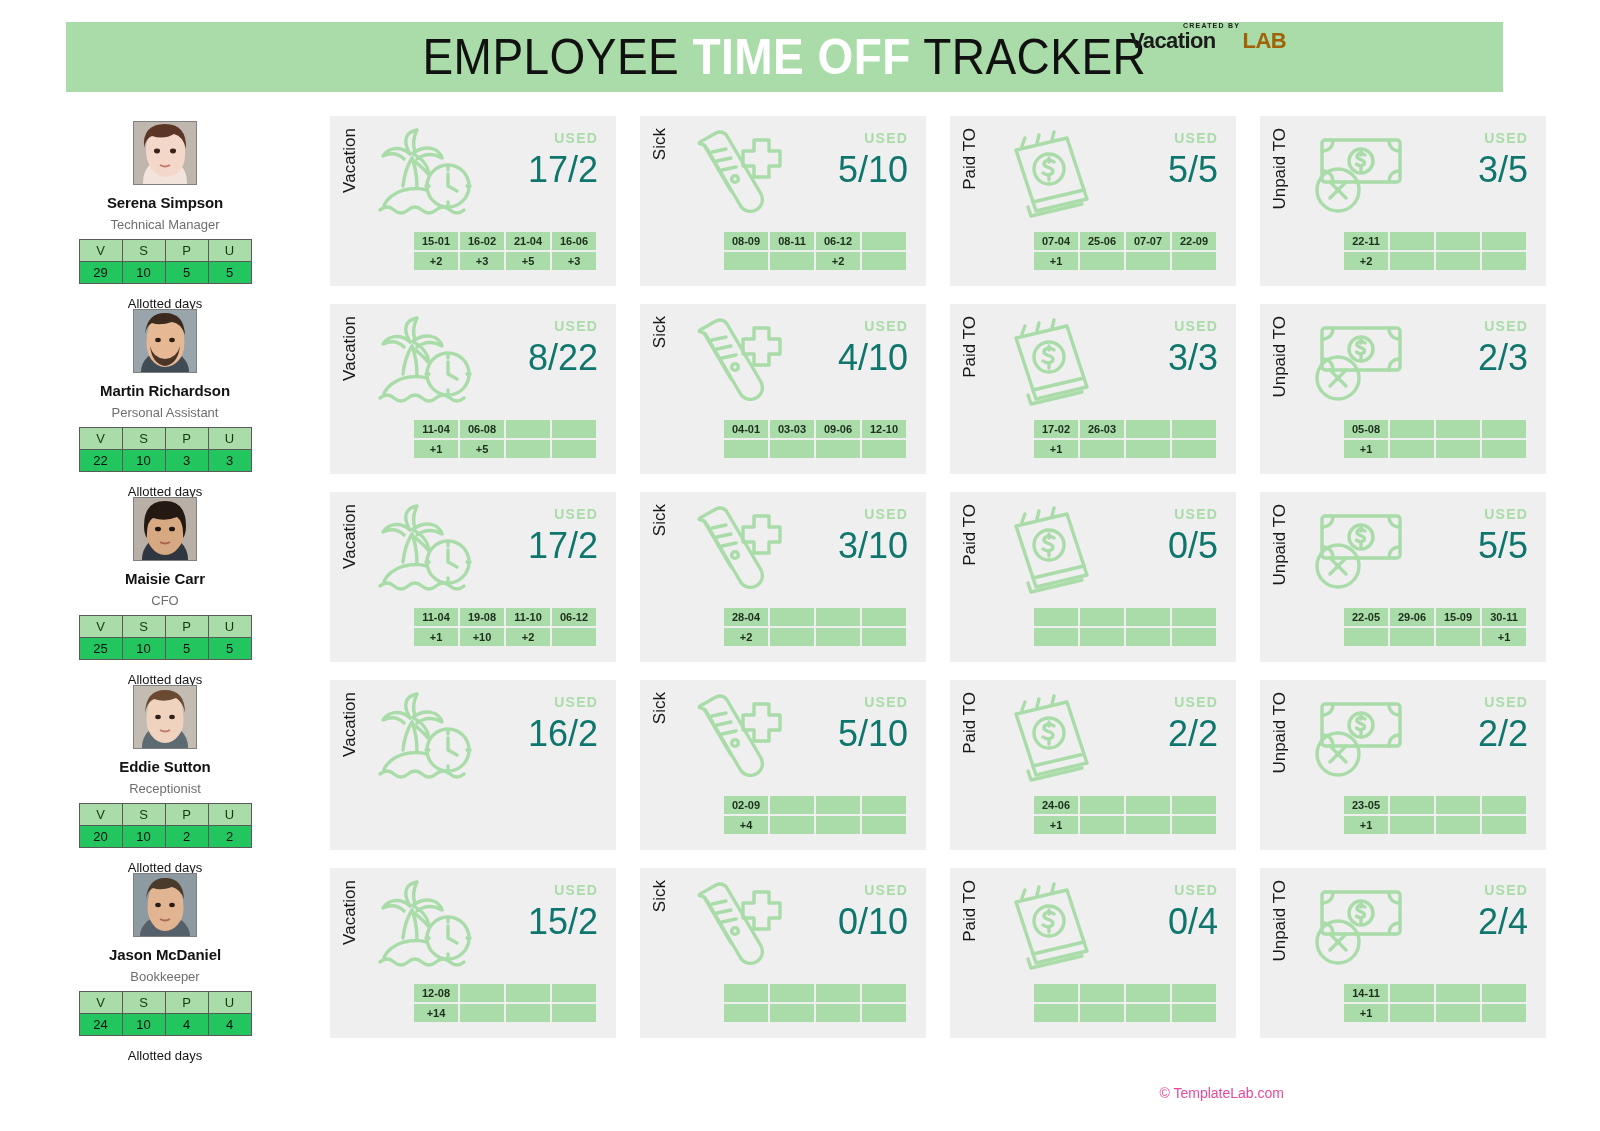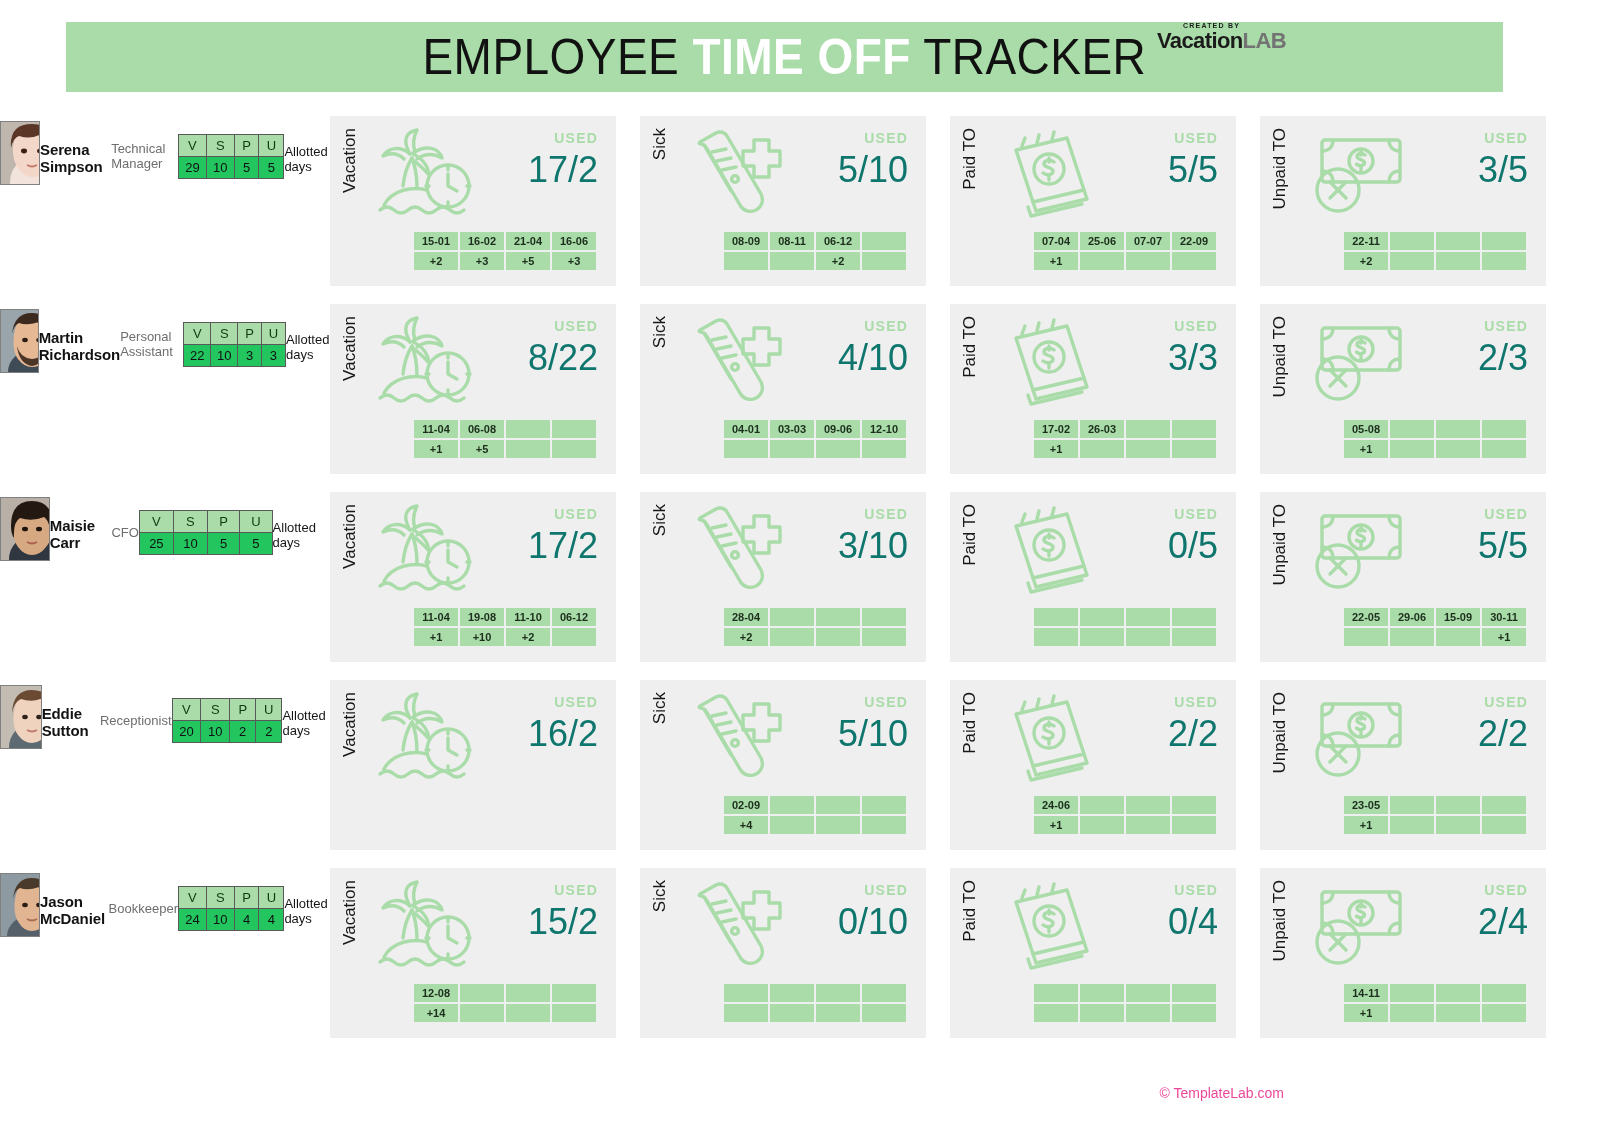--- a/index.html
+++ b/index.html
@@ -31,36 +31,36 @@
     text-align:right;line-height:1;
   }
   .logo .created{
     font-size:7px;font-weight:bold;color:#1b1b1b;letter-spacing:1.2px;
     margin-bottom:1px;margin-right:46px;
   }
   .logo .brand{
     font-size:22px;font-weight:bold;letter-spacing:-0.6px;
   }
   .logo .brand .b1{color:#1b1b1b;}
-  .logo .brand .b2{color:#737373;}
+  .logo .brand .b2{color:#a16207;margin-left:27px;}
 
   
   .grid{
     position:absolute;left:0;top:116px;width:1600px;
   }
   .emp-row{
     display:flex;align-items:flex-start;
     height:188px;
   }
   .emp-row.last{height:190px;}
 
   
   .emp-info{
     width:330px;flex:0 0 330px;
-    display:flex;flex-direction:row;align-items:center;
+    display:flex;flex-direction:column;align-items:center;
     padding-top:5px;
   }
   .avatar{
     width:62px;height:62px;border:1px solid #808080;
     overflow:hidden;position:relative;background:#cfc6bd;
   }
   .avatar svg{display:block;width:62px;height:62px;}
   .emp-name{
     font-size:15px;font-weight:bold;color:#121212;margin-top:9px;
     letter-spacing:-0.1px;

